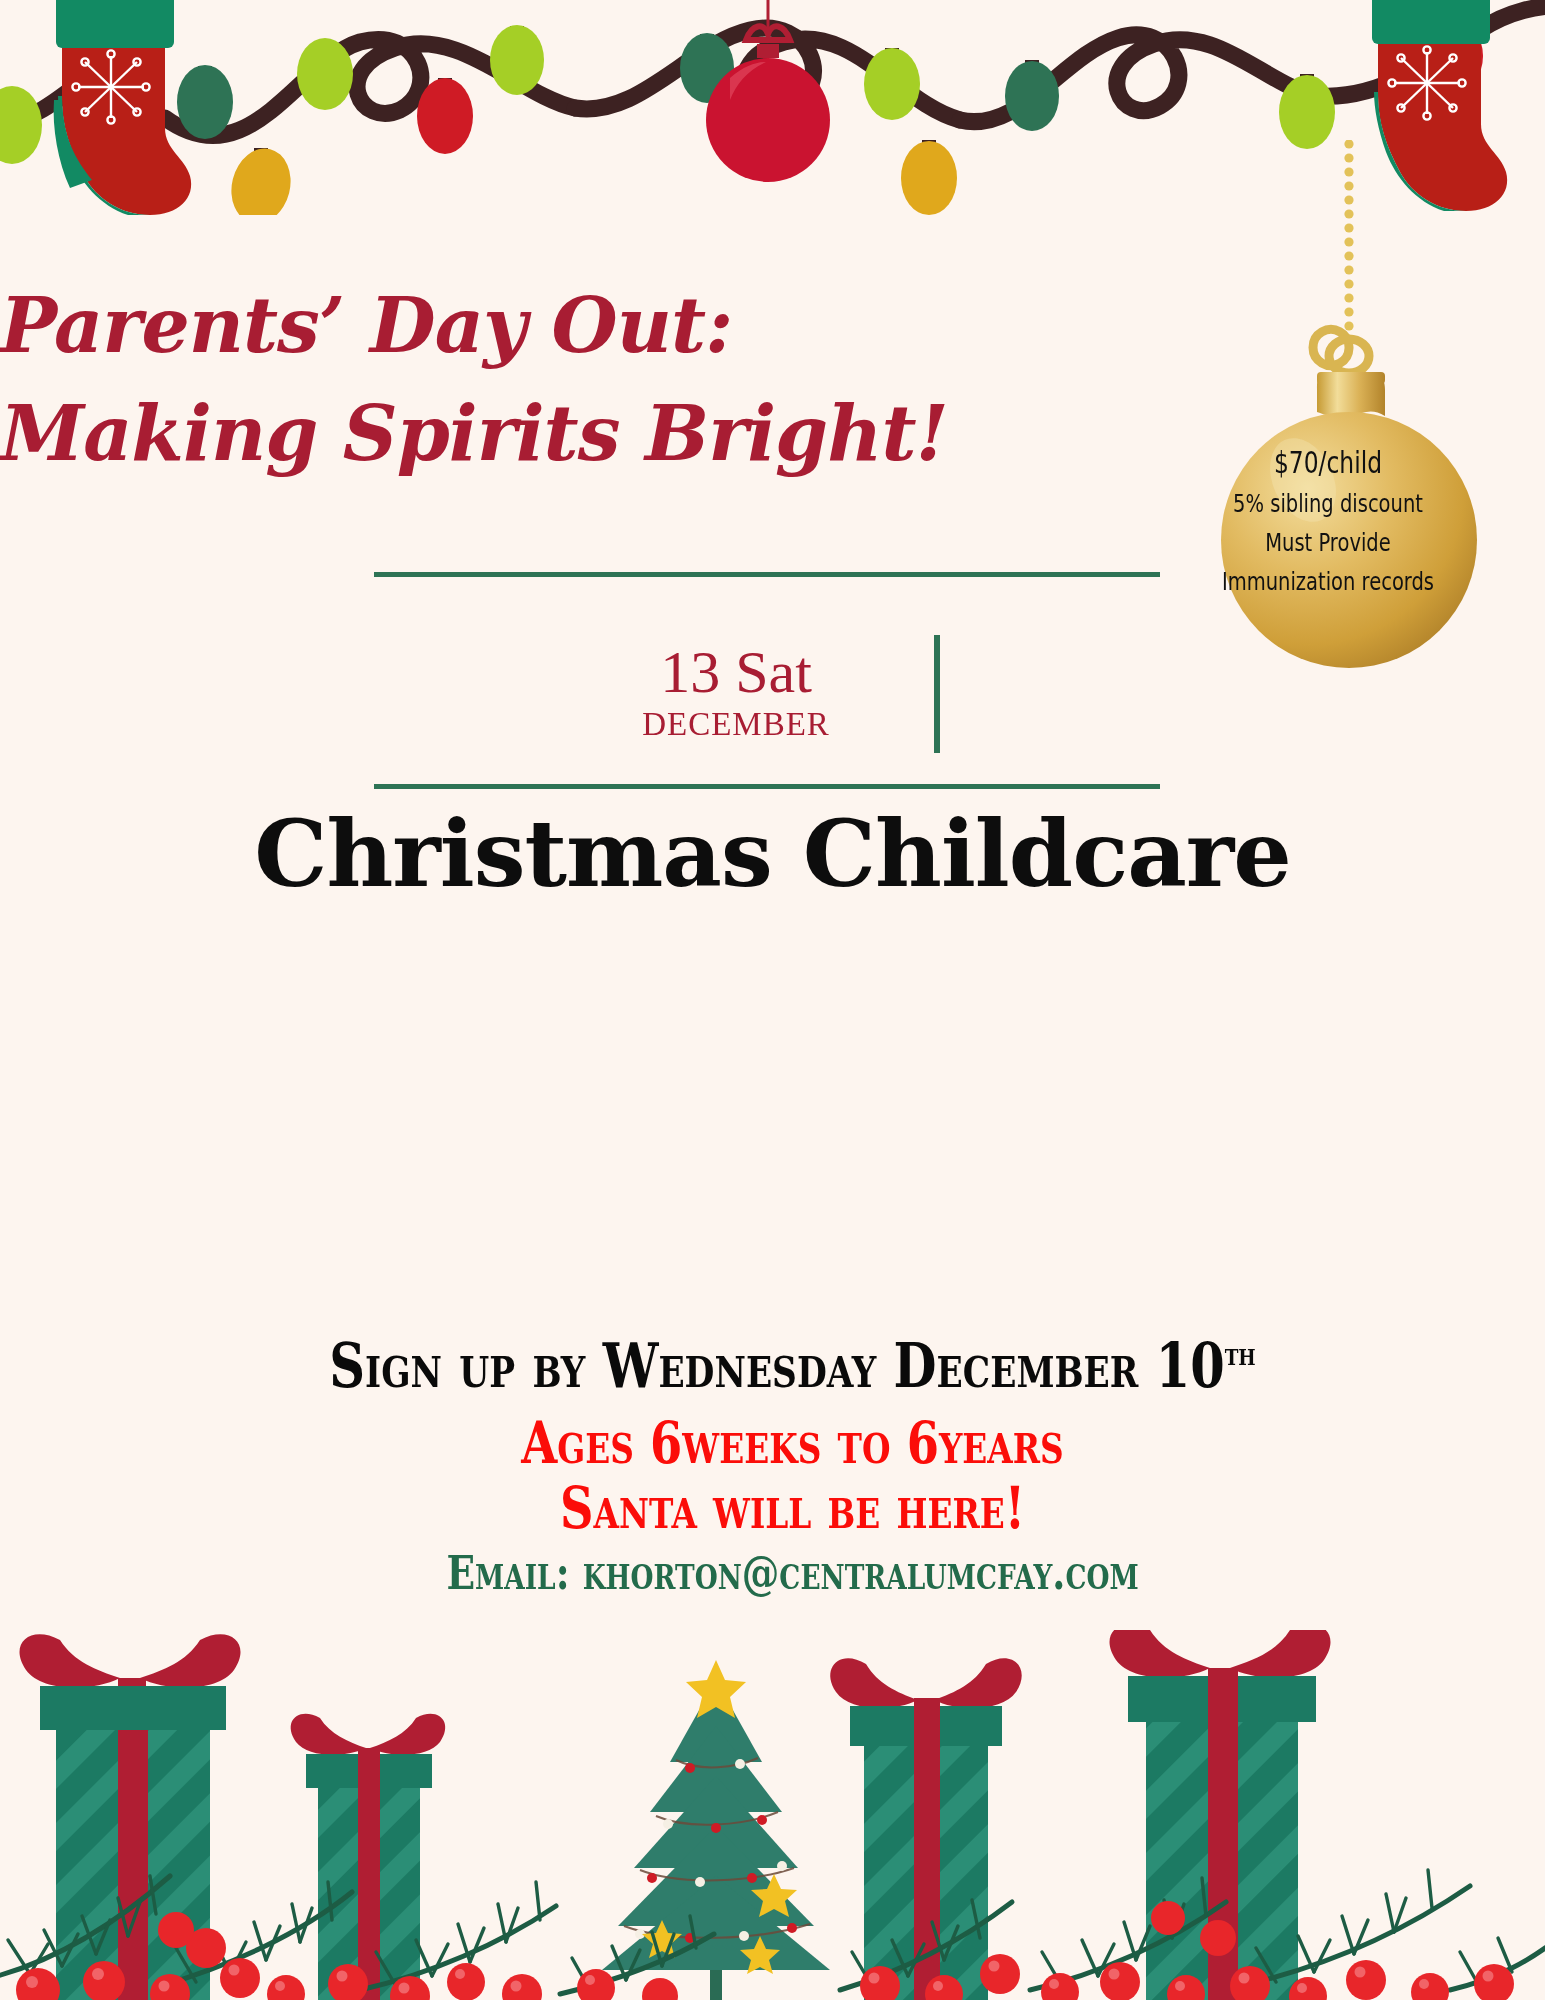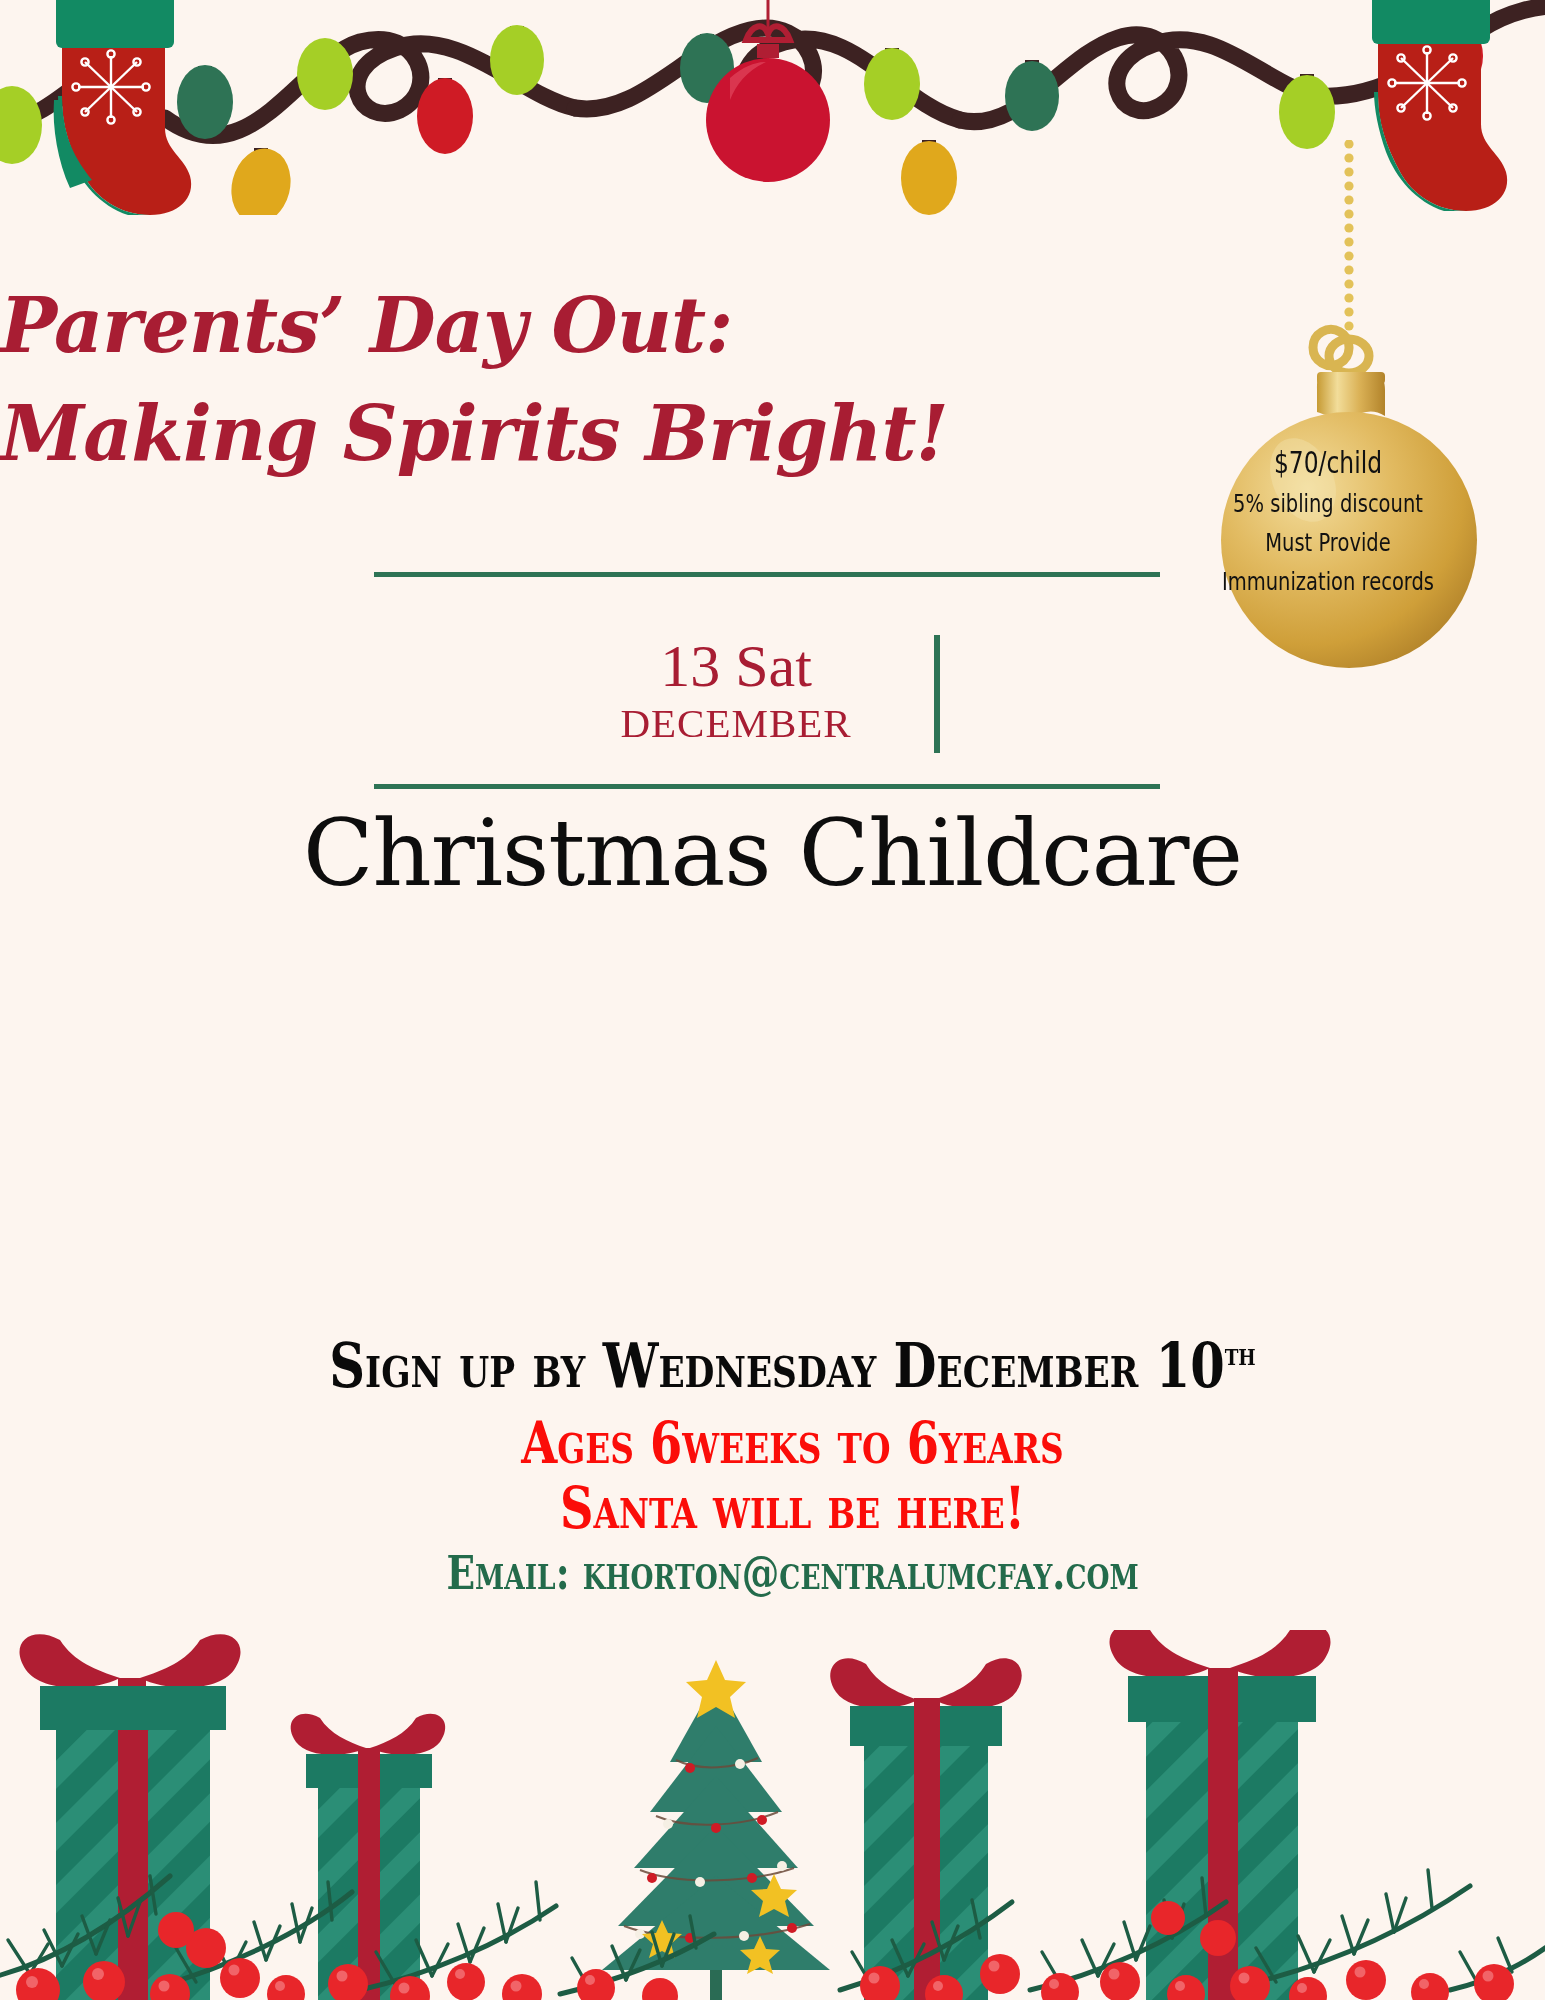--- a/index.html
+++ b/index.html
@@ -76,39 +76,39 @@
     padding-top: 8px;
   }
   .dt-big {
     font-family: "Liberation Serif", serif;
     font-size: 60px;
     line-height: 1.0;
     letter-spacing: 0px;
   }
   .dt-small {
     font-family: "Liberation Serif", serif;
-    font-size: 41px;
+    font-size: 33px;
     line-height: 1.35;
     letter-spacing: 1px;
   }
   .dt-divider {
     width: 6px;
     height: 118px;
     background: #2e7355;
     margin: 8px 28px 0 28px;
     flex: none;
   }
 
   #headline {
     position: absolute;
     top: 800px;
     left: 0; right: 0;
     text-align: center;
     font-family: "DejaVu Serif", serif;
-    font-weight: normal;
+    font-weight: bold;
     font-size: 92px;
     color: #0d0d0d;
     letter-spacing: -1px;
   }
 
   #body-copy {
     position: absolute;
     top: 960px;
     left: 40px;
     width: 1465px;

